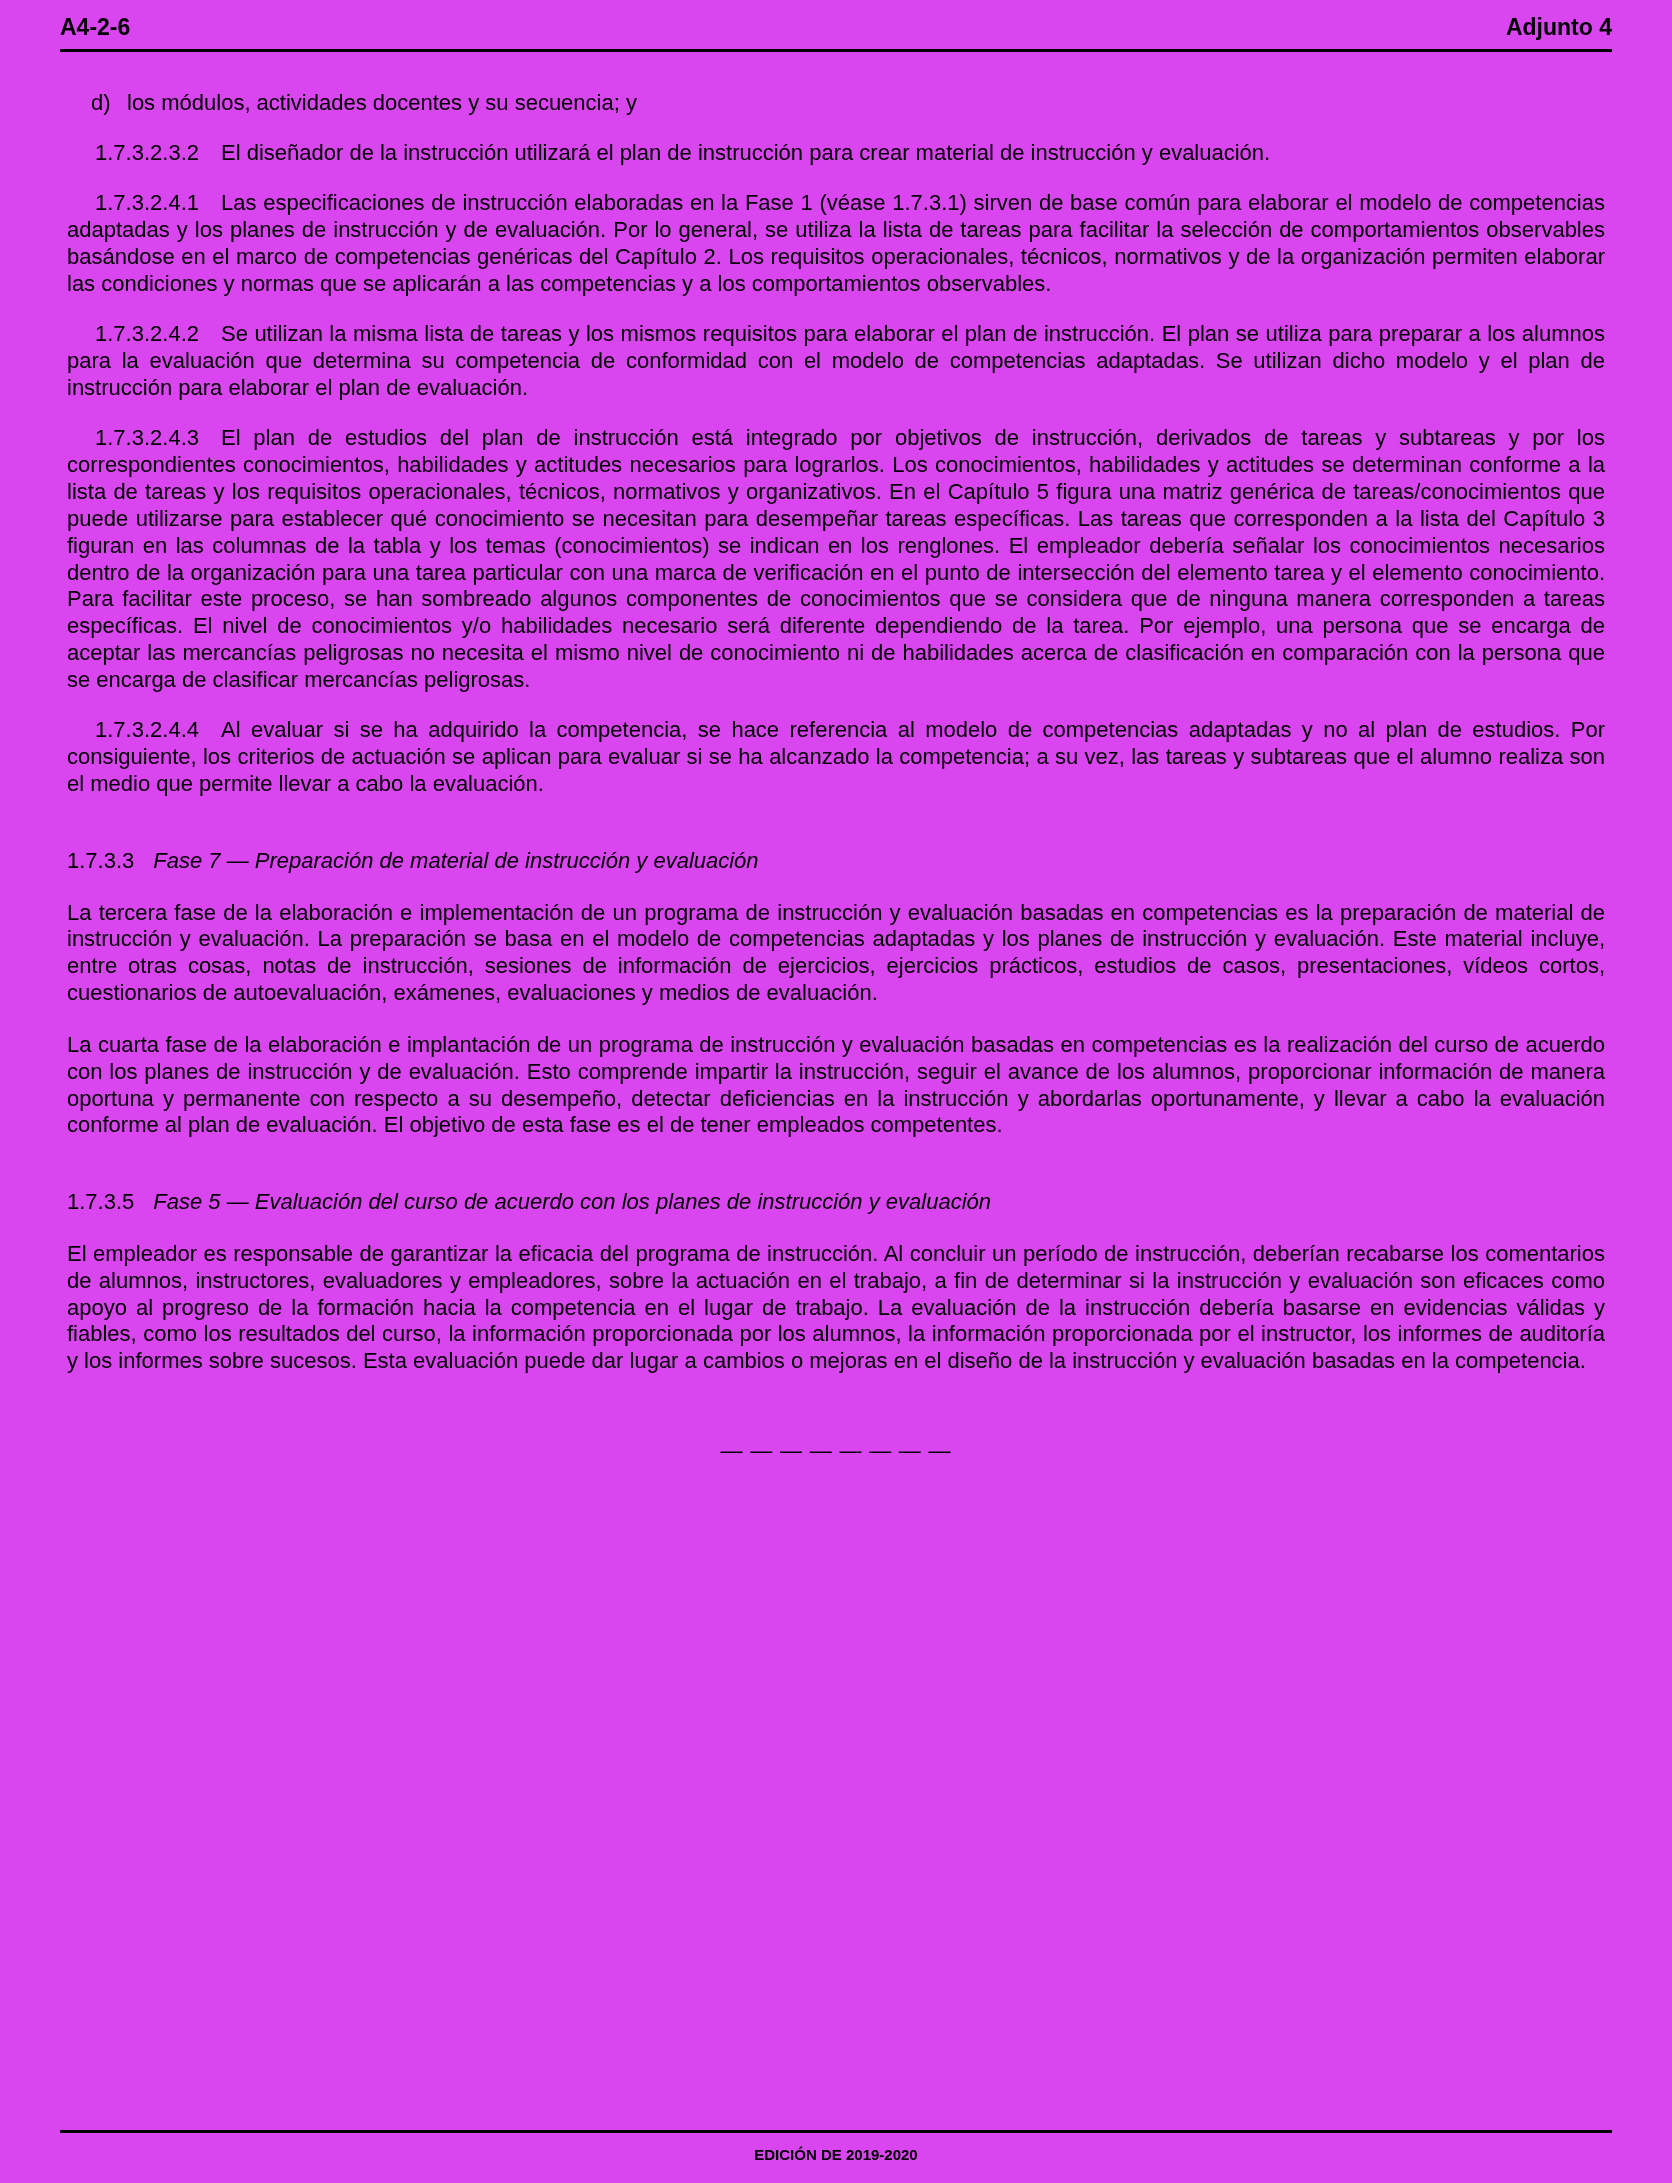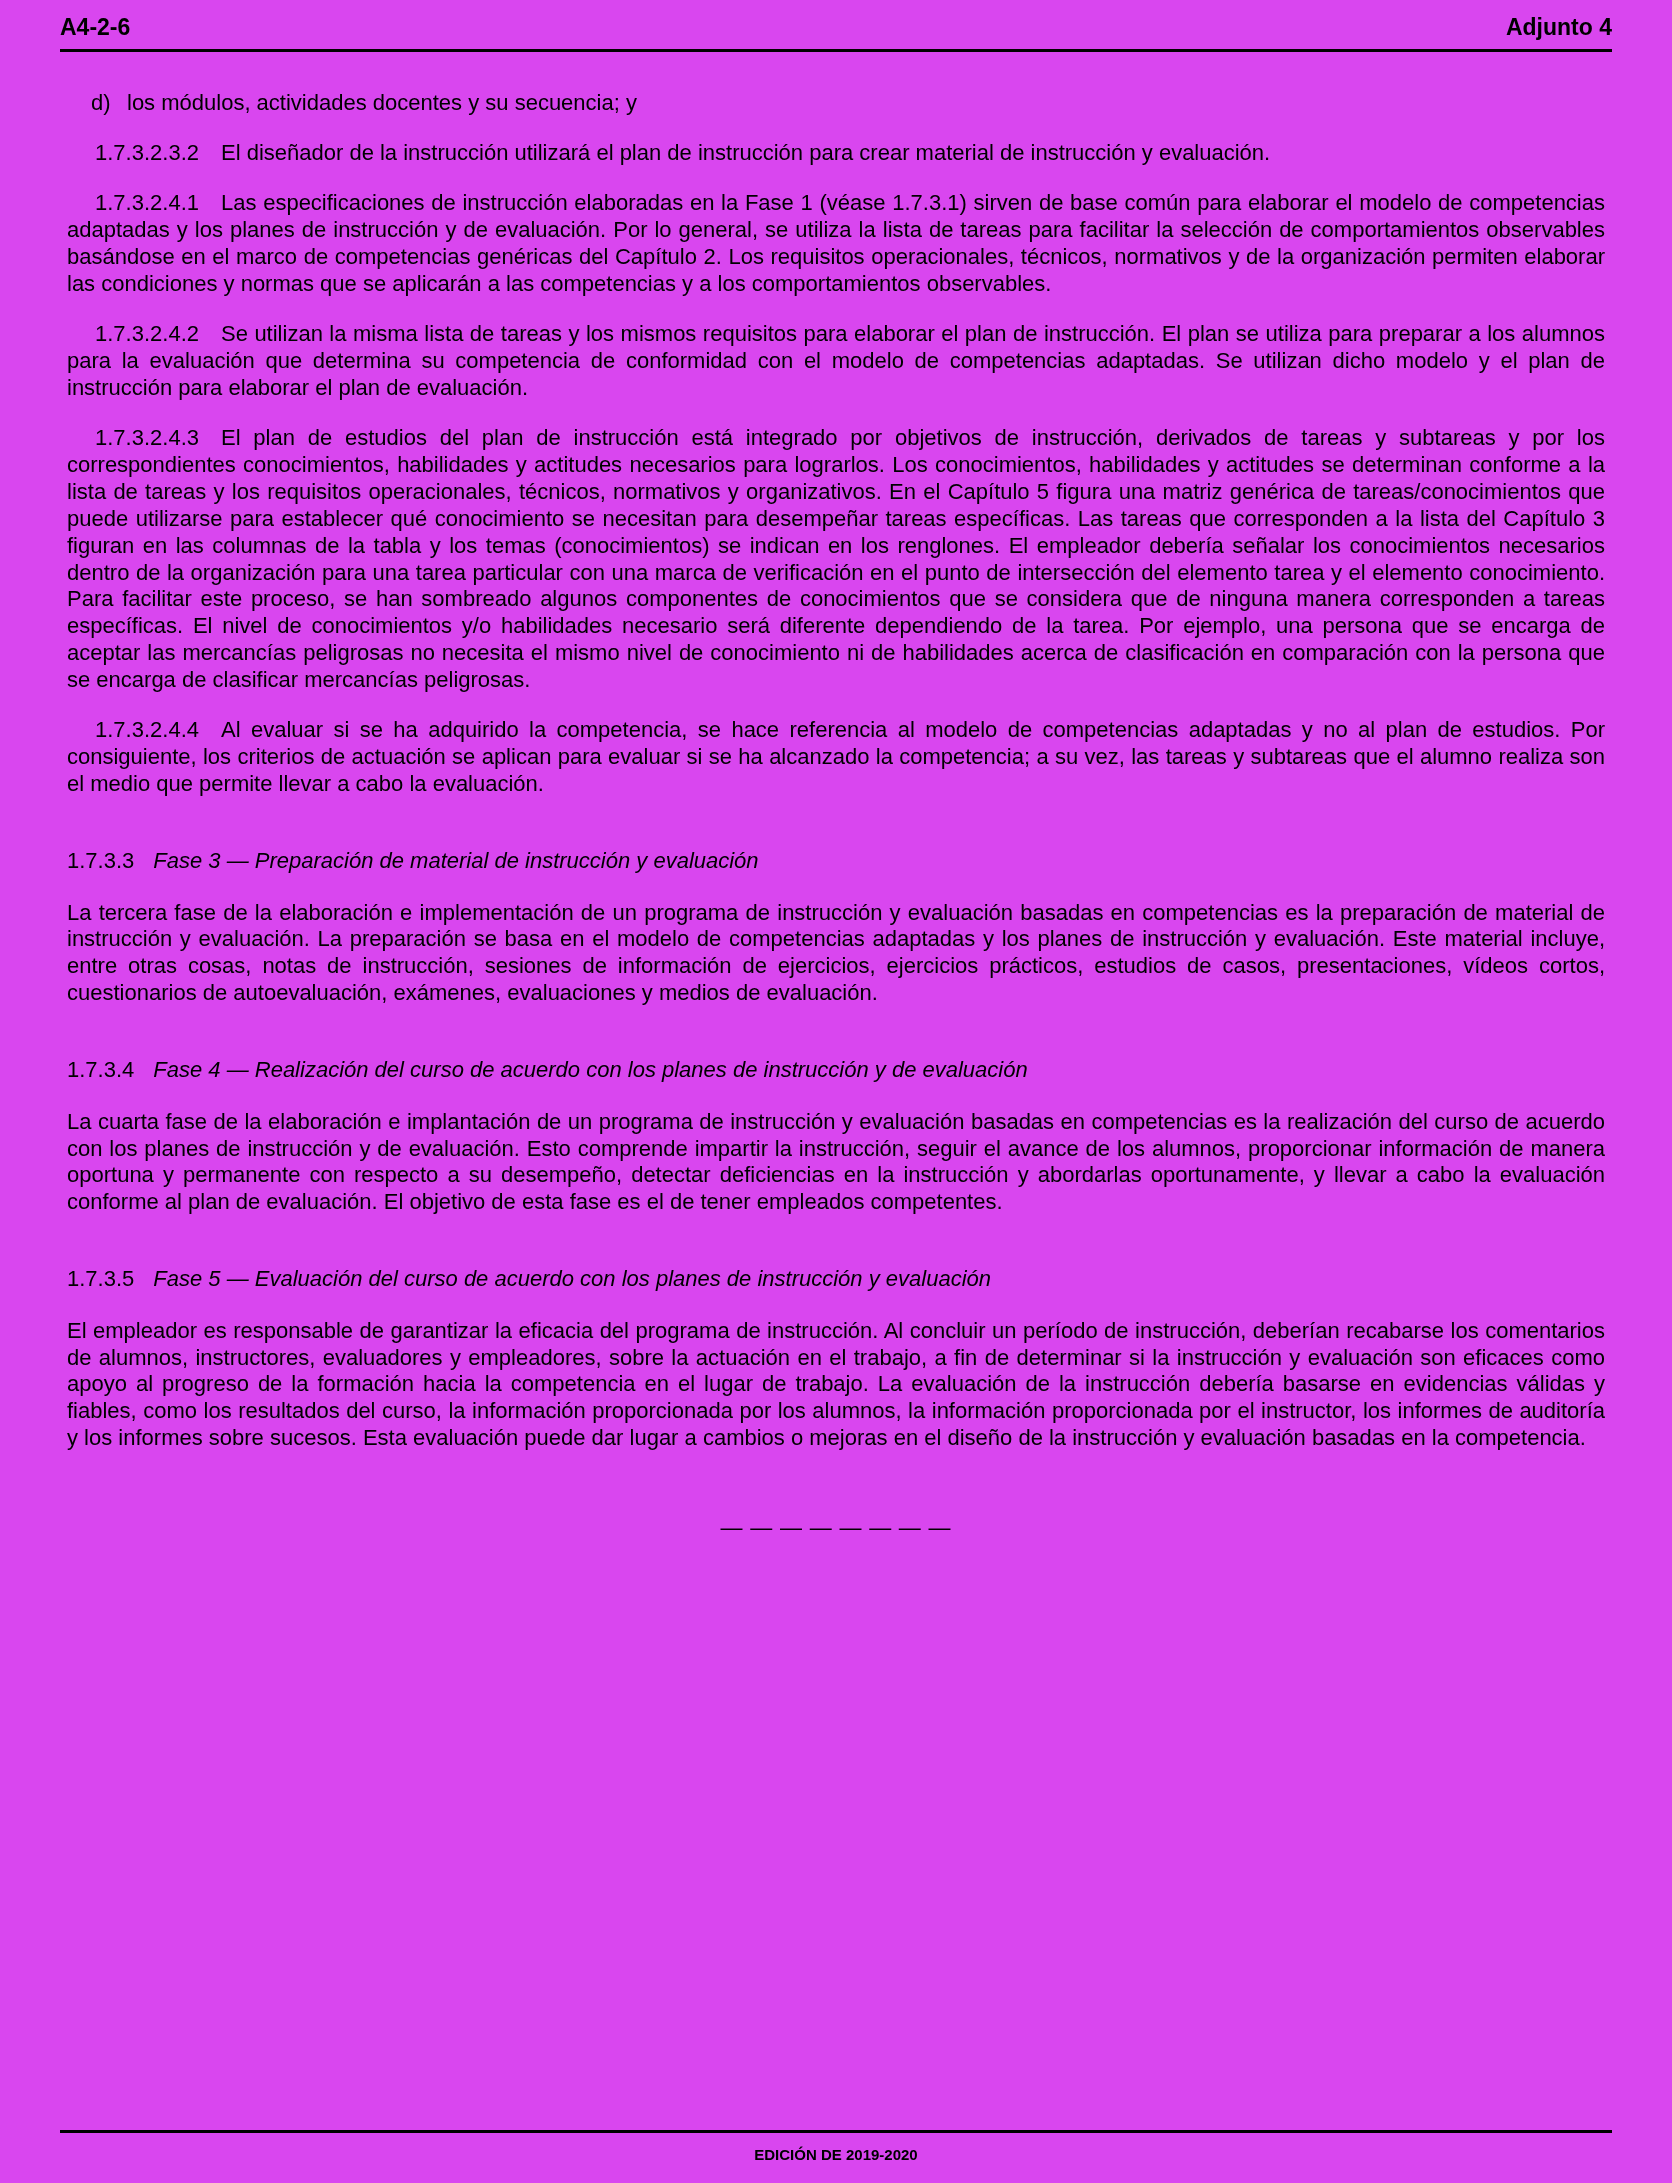--- a/index.html
+++ b/index.html
@@ -74,28 +74,25 @@
 
     <p class="para indent">
       <span class="num">1.7.3.2.4.3</span><span>El plan de estudios del plan de instrucción está integrado por objetivos de instrucción, derivados de tareas y subtareas y por los correspondientes conocimientos, habilidades y actitudes necesarios para lograrlos. Los conocimientos, habilidades y actitudes se determinan conforme a la lista de tareas y los requisitos operacionales, técnicos, normativos y organizativos. En el Capítulo 5 figura una matriz genérica de tareas/conocimientos que puede utilizarse para establecer qué conocimiento se necesitan para desempeñar tareas específicas. Las tareas que corresponden a la lista del Capítulo 3 figuran en las columnas de la tabla y los temas (conocimientos) se indican en los renglones. El empleador debería señalar los conocimientos necesarios dentro de la organización para una tarea particular con una marca de verificación en el punto de intersección del elemento tarea y el elemento conocimiento. Para facilitar este proceso, se han sombreado algunos componentes de conocimientos que se considera que de ninguna manera corresponden a tareas específicas. El nivel de conocimientos y/o habilidades necesario será diferente dependiendo de la tarea. Por ejemplo, una persona que se encarga de aceptar las mercancías peligrosas no necesita el mismo nivel de conocimiento ni de habilidades acerca de clasificación en comparación con la persona que se encarga de clasificar mercancías peligrosas.</span>
     </p>
 
     <p class="para indent">
       <span class="num">1.7.3.2.4.4</span><span>Al evaluar si se ha adquirido la competencia, se hace referencia al modelo de competencias adaptadas y no al plan de estudios. Por consiguiente, los criterios de actuación se aplican para evaluar si se ha alcanzado la competencia; a su vez, las tareas y subtareas que el alumno realiza son el medio que permite llevar a cabo la evaluación.</span>
     </p>
 
     <h2 class="phase-heading">
-      <span class="num">1.7.3.3</span><span class="italic">Fase 3 — Preparación de material de instrucción y evaluación</span>
+      <span class="num">1.7.3.3</span><span class="italic">Fase 7 — Preparación de material de instrucción y evaluación</span>
     </h2>
 
     <p class="phase-para">La tercera fase de la elaboración e implementación de un programa de instrucción y evaluación basadas en competencias es la preparación de material de instrucción y evaluación. La preparación se basa en el modelo de competencias adaptadas y los planes de instrucción y evaluación. Este material incluye, entre otras cosas, notas de instrucción, sesiones de información de ejercicios, ejercicios prácticos, estudios de casos, presentaciones, vídeos cortos, cuestionarios de autoevaluación, exámenes, evaluaciones y medios de evaluación.</p>
 
-    <h2 class="phase-heading">
-      <span class="num">1.7.3.4</span><span class="italic">Fase 4 — Realización del curso de acuerdo con los planes de instrucción y de evaluación</span>
-    </h2>
 
     <p class="phase-para">La cuarta fase de la elaboración e implantación de un programa de instrucción y evaluación basadas en competencias es la realización del curso de acuerdo con los planes de instrucción y de evaluación. Esto comprende impartir la instrucción, seguir el avance de los alumnos, proporcionar información de manera oportuna y permanente con respecto a su desempeño, detectar deficiencias en la instrucción y abordarlas oportunamente, y llevar a cabo la evaluación conforme al plan de evaluación. El objetivo de esta fase es el de tener empleados competentes.</p>
 
     <h2 class="phase-heading">
       <span class="num">1.7.3.5</span><span class="italic">Fase 5 — Evaluación del curso de acuerdo con los planes de instrucción y evaluación</span>
     </h2>
 
     <p class="phase-para">El empleador es responsable de garantizar la eficacia del programa de instrucción. Al concluir un período de instrucción, deberían recabarse los comentarios de alumnos, instructores, evaluadores y empleadores, sobre la actuación en el trabajo, a fin de determinar si la instrucción y evaluación son eficaces como apoyo al progreso de la formación hacia la competencia en el lugar de trabajo. La evaluación de la instrucción debería basarse en evidencias válidas y fiables, como los resultados del curso, la información proporcionada por los alumnos, la información proporcionada por el instructor, los informes de auditoría y los informes sobre sucesos. Esta evaluación puede dar lugar a cambios o mejoras en el diseño de la instrucción y evaluación basadas en la competencia.</p>
 
     <div class="separator">— — — — — — — —</div>

